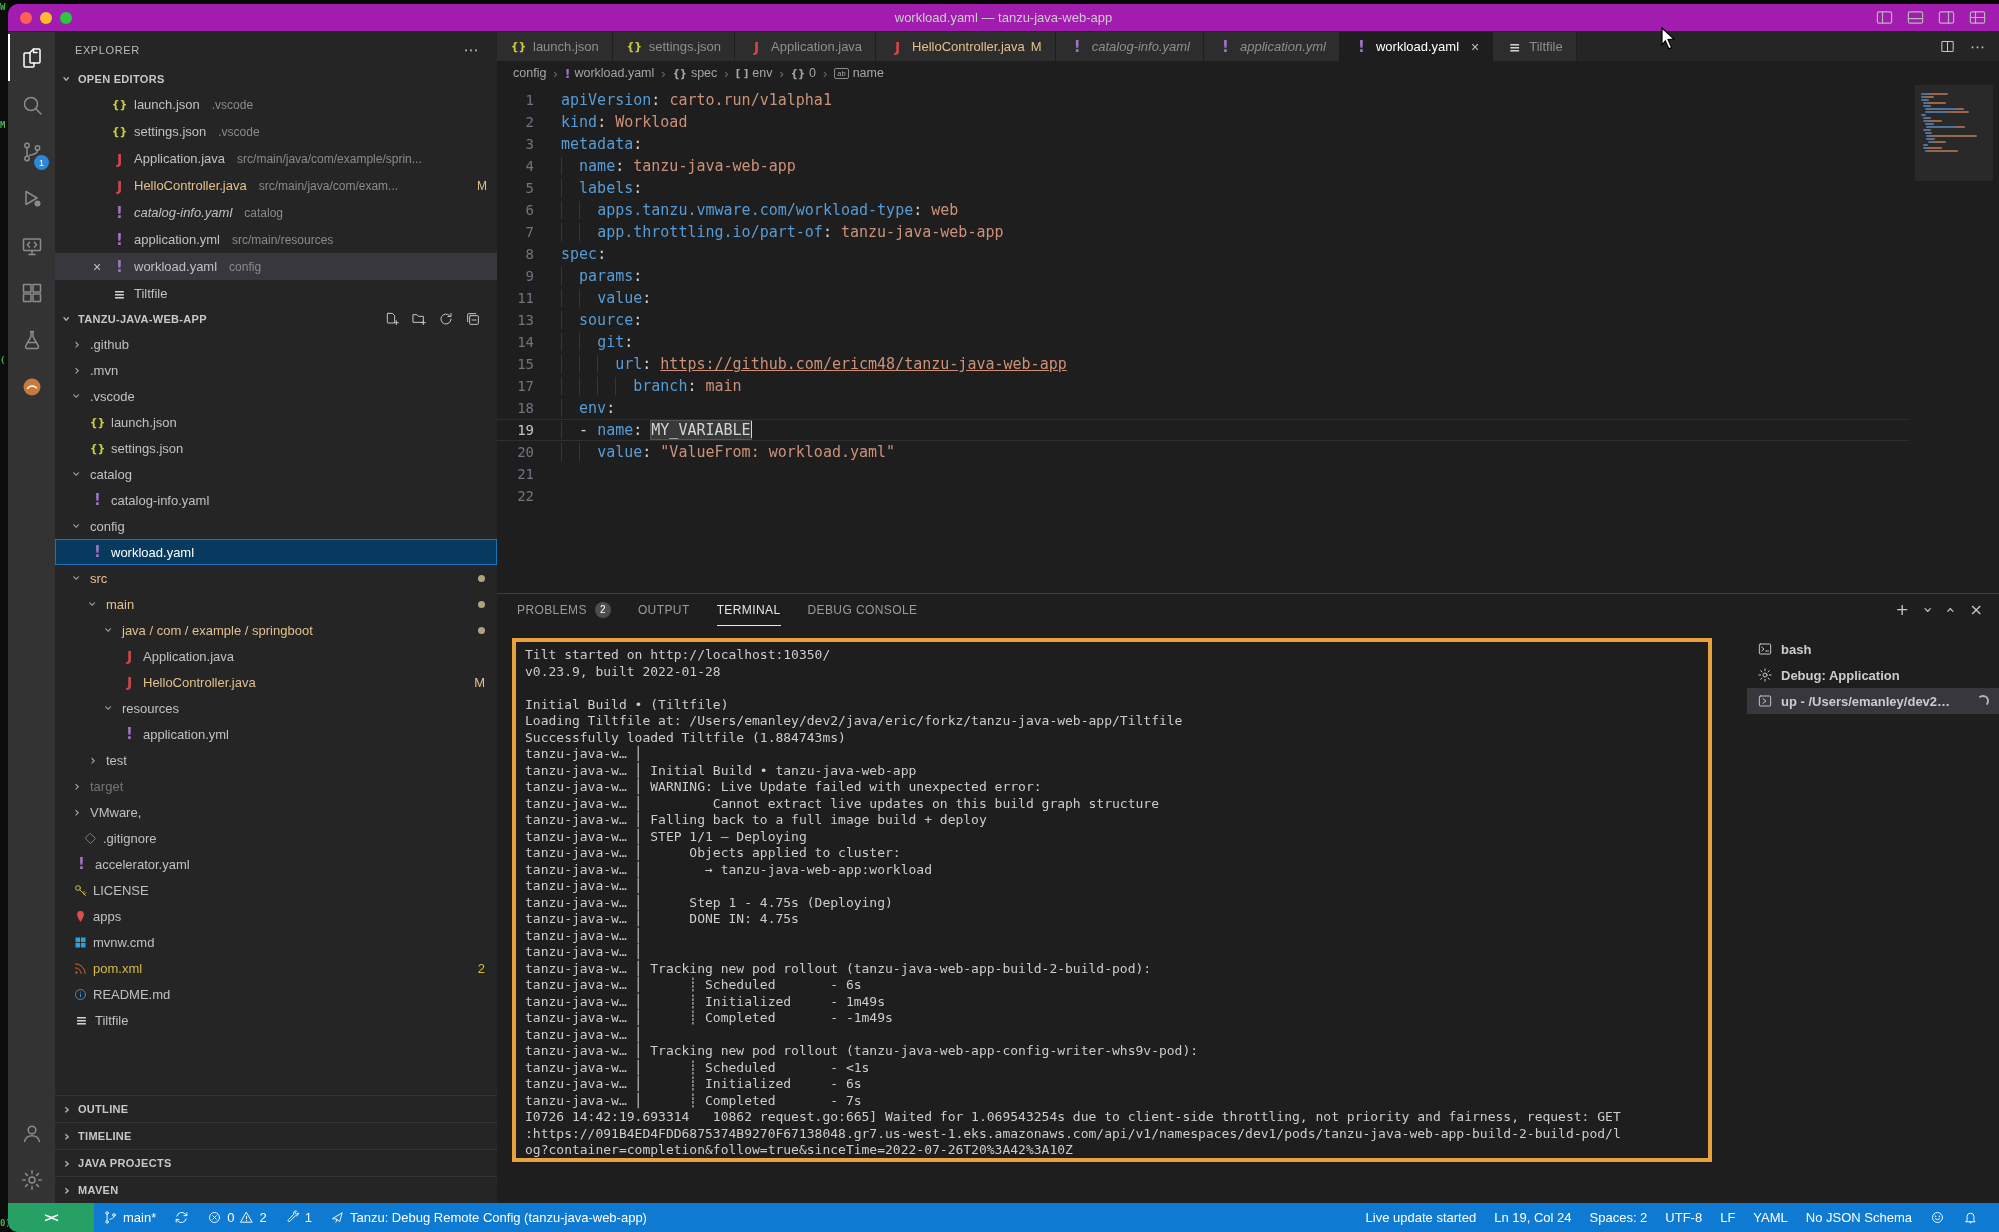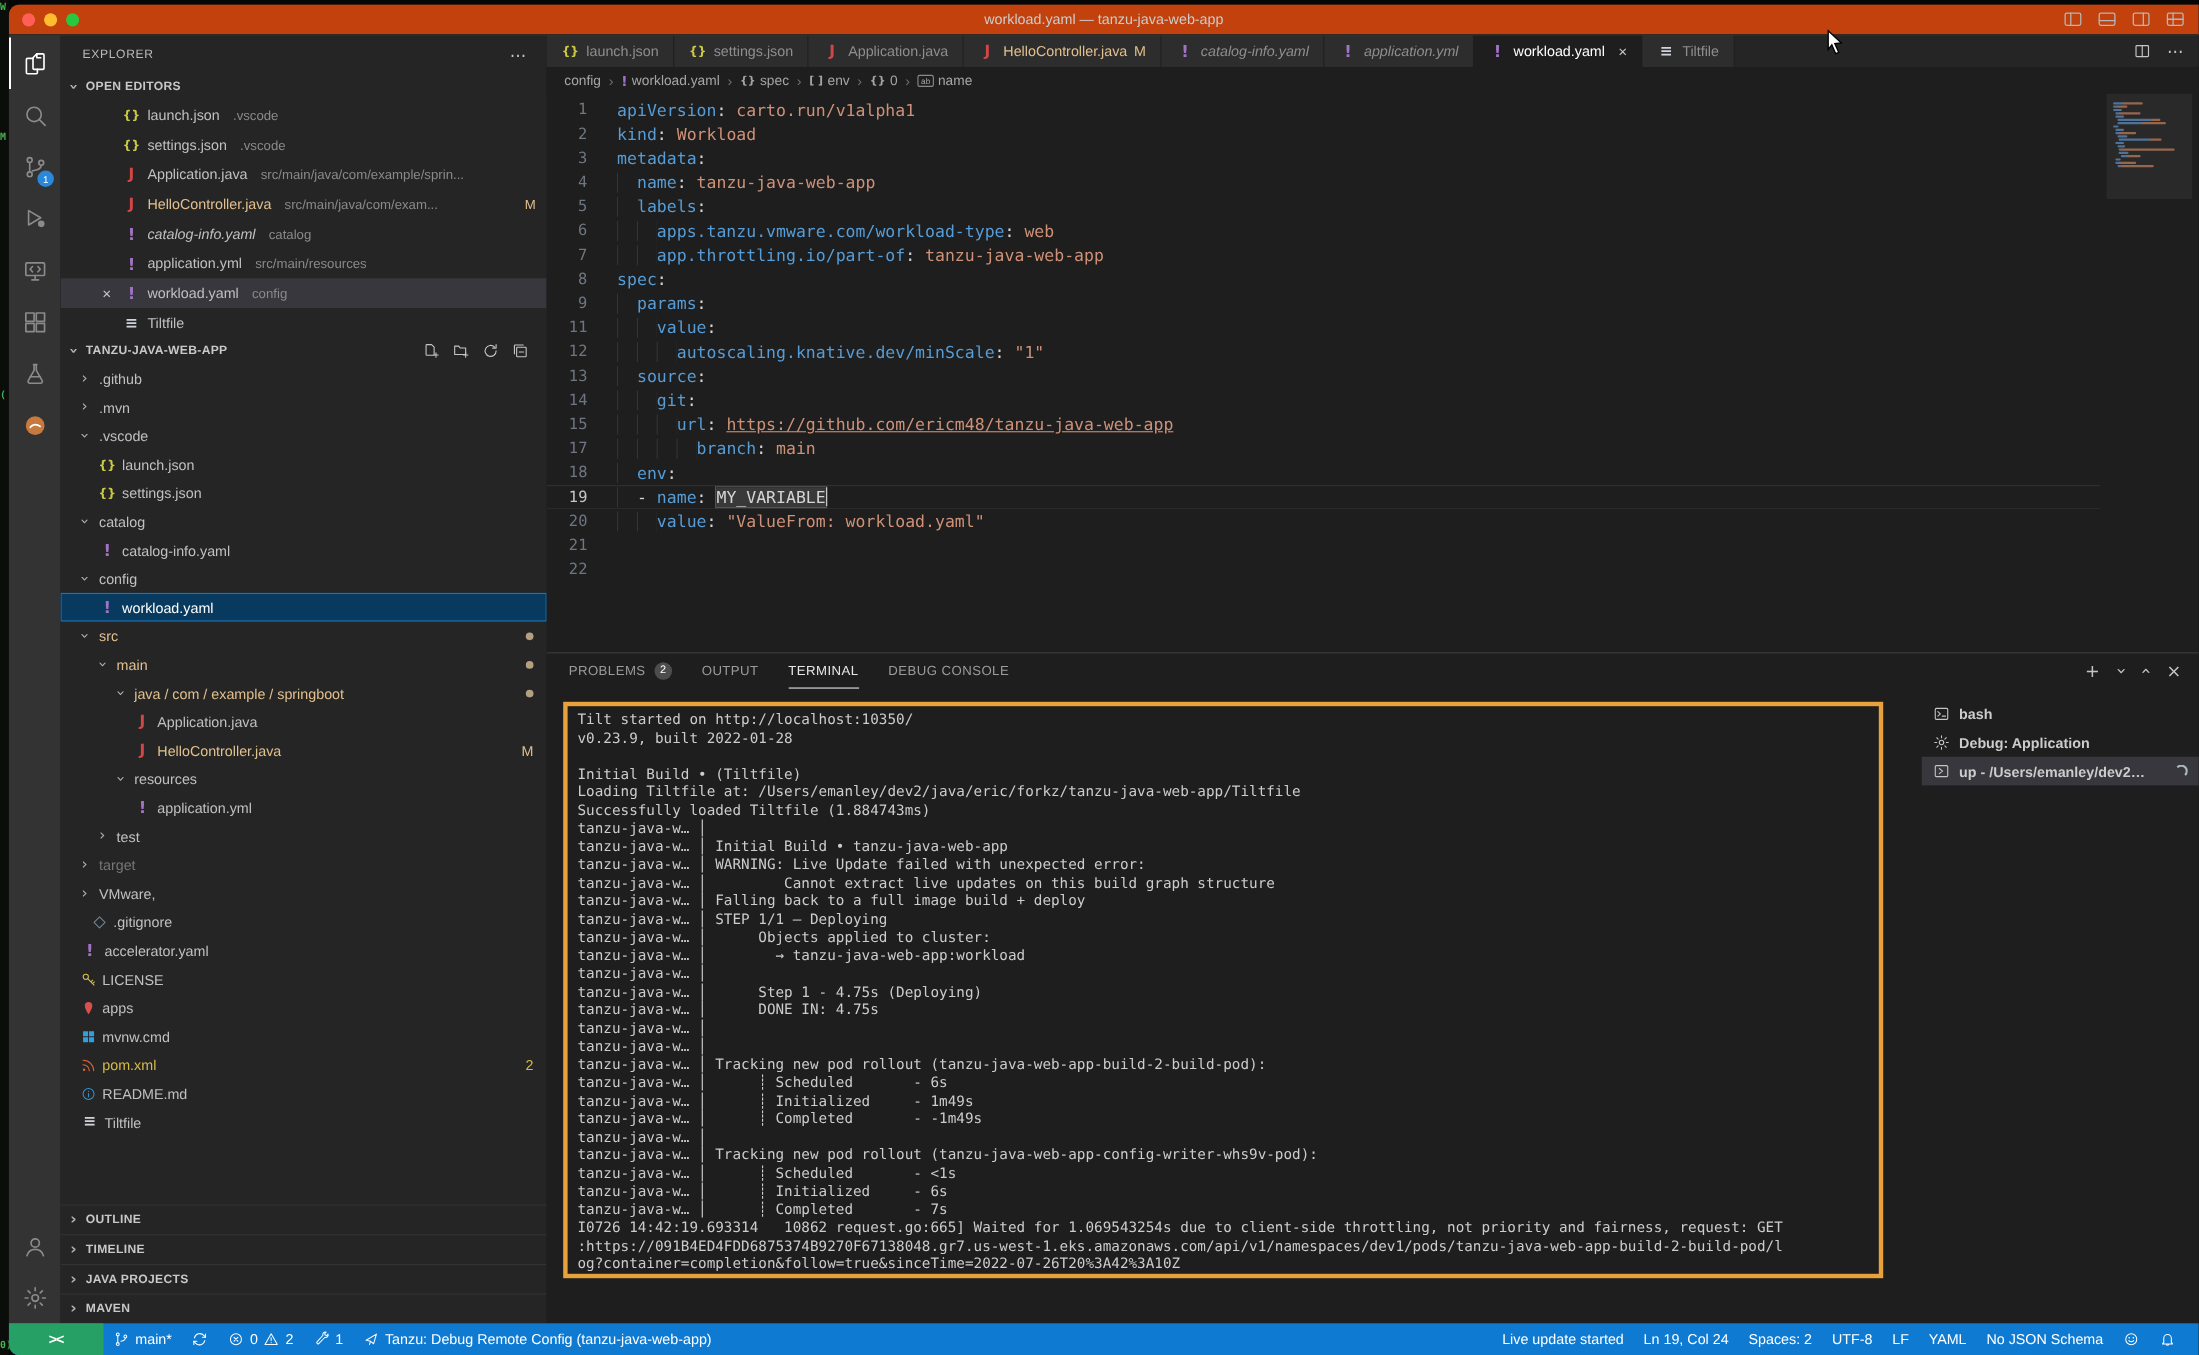--- a/index.html
+++ b/index.html
@@ -7,21 +7,21 @@
   .app{position:relative;width:1999px;height:1232px;background:#060606;overflow:hidden;
        font-family:"Liberation Sans",sans-serif;-webkit-font-smoothing:antialiased;}
   .sliver{position:absolute;left:0;top:0;width:8px;height:100%;background:#0a0d0a;overflow:hidden;}
   .sliver span{position:absolute;left:0;color:#46b24f;font:700 9px "DejaVu Sans Mono",monospace;}
 
   .window{position:absolute;left:8px;top:4px;width:1991px;height:1228px;background:#1e1e1e;
           border-top-left-radius:10px;border-bottom-left-radius:10px;overflow:hidden;
           display:flex;flex-direction:column;}
 
   
-  .titlebar{height:28px;flex:none;background:#c2410c;border-bottom:1px solid #262626;
+  .titlebar{height:28px;flex:none;background:#a21caf;border-bottom:1px solid #262626;
             position:relative;display:flex;align-items:center;justify-content:center;}
   .traffic{position:absolute;left:12px;top:8px;display:flex;gap:8px;}
   .traffic i{width:12px;height:12px;border-radius:50%;display:block;}
   .t-red{background:#ff5f57}.t-yellow{background:#febc2e}.t-green{background:#28c840}
   .title-text{font-size:13px;color:#cccccc;}
   .titlebar-actions{position:absolute;right:12px;top:4px;display:flex;gap:12px;color:#b6b6b6;}
   .ticon{width:19px;height:19px;display:inline-block;}
 
   svg.svgi{width:100%;height:100%;stroke:currentColor;fill:none;stroke-width:1.5;
            stroke-linecap:round;stroke-linejoin:round;display:block;}
@@ -690,24 +690,20 @@
               </div>
               <div class="code-row">
                 <span class="ln">9</span>
                 <span class="lc"><span class="ind">  </span><span class="tk-key">params</span><span class="tk-pun">:</span></span>
               </div>
               <div class="code-row">
                 <span class="ln">11</span>
                 <span class="lc"><span class="ind">    </span><span class="tk-key">value</span><span class="tk-pun">:</span></span>
               </div>
               <div class="code-row">
-                <span class="ln">12</span>
-                <span class="lc"><span class="ind">      </span><span class="tk-key">autoscaling.knative.dev/minScale</span><span class="tk-pun">: </span><span class="tk-str">"1"</span></span>
-              </div>
-              <div class="code-row">
                 <span class="ln">13</span>
                 <span class="lc"><span class="ind">  </span><span class="tk-key">source</span><span class="tk-pun">:</span></span>
               </div>
               <div class="code-row">
                 <span class="ln">14</span>
                 <span class="lc"><span class="ind">    </span><span class="tk-key">git</span><span class="tk-pun">:</span></span>
               </div>
               <div class="code-row">
                 <span class="ln">15</span>
                 <span class="lc"><span class="ind">      </span><span class="tk-key">url</span><span class="tk-pun">: </span><span class="tk-lnk">https://github.com/ericm48/tanzu-java-web-app</span></span>

